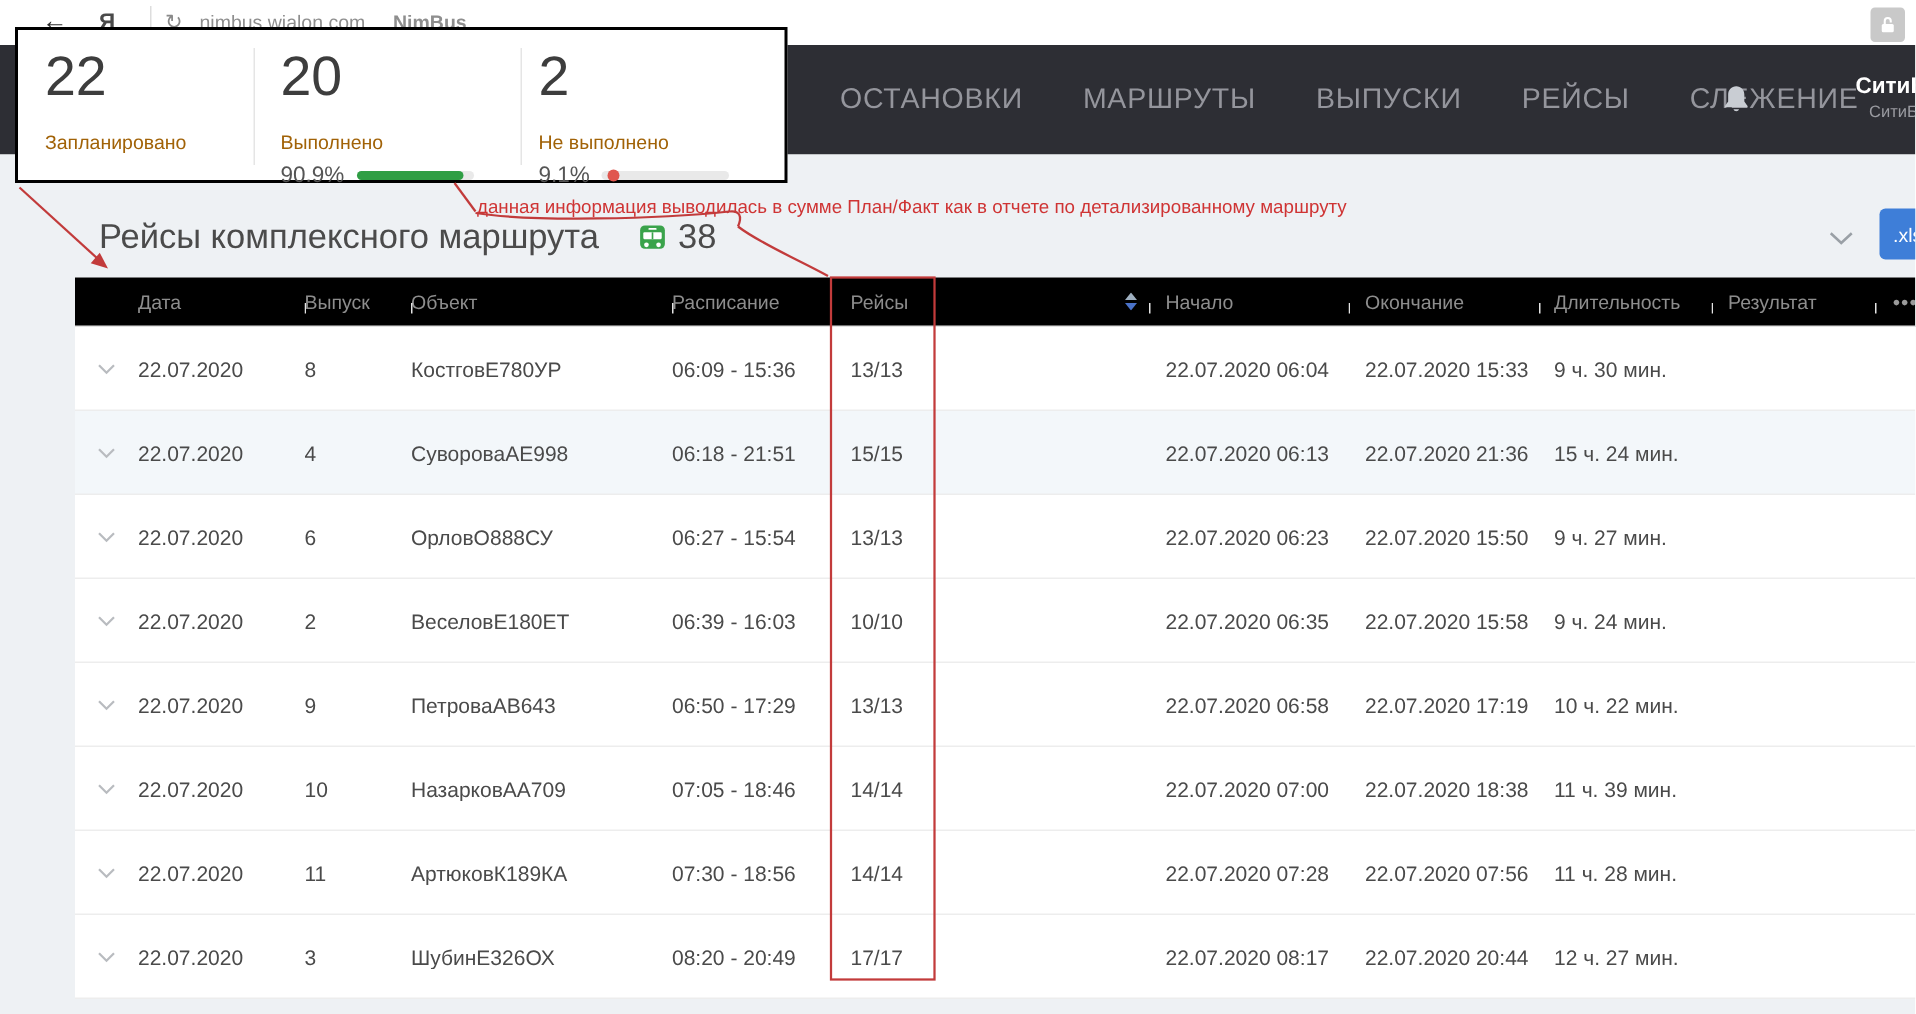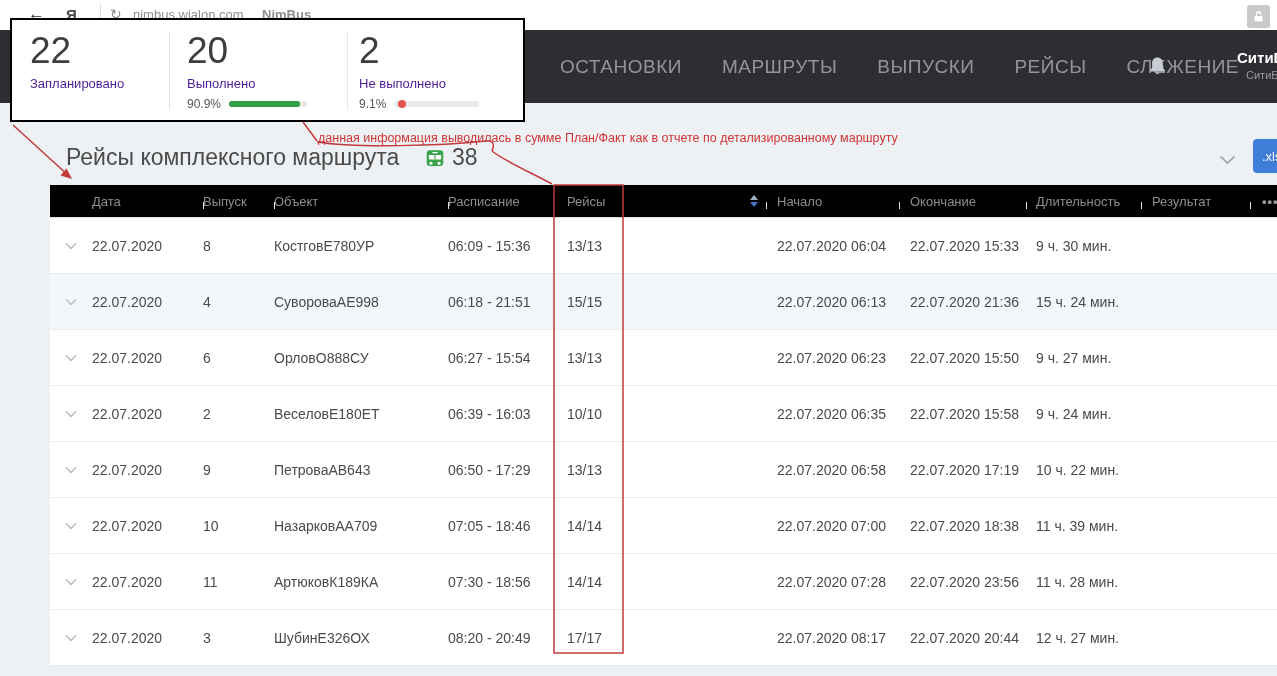--- a/index.html
+++ b/index.html
@@ -65,23 +65,23 @@
   
   .stats-card{position:absolute;left:10px;top:18px;width:515px;height:104px;background:#fff;
               border:2px solid #000000;box-sizing:border-box;display:flex;z-index:30;}
   .stat{box-sizing:border-box;padding-top:8px;}
   .stat.s1{width:157px;padding-left:18px;}
   .stat.s2{width:178px;padding-left:18px;}
   .stat.s3{flex:1;padding-left:12px;}
   .stat.s2,.stat.s3{position:relative;}
   .stat.s2::before,.stat.s3::before{content:"";position:absolute;left:0;top:12px;bottom:10px;width:1px;background:#e5e5e5;}
   .stat-value{font-size:37px;line-height:46px;color:#3d3d3d;}
-  .stat-label{font-size:13px;color:#4c1d95;margin-top:2px;}
+  .stat-label{font-size:13px;color:#a16207;margin-top:13px;}
   .stat-progress{display:flex;align-items:center;gap:8px;margin-top:6px;}
-  .pct{font-size:12px;color:#555;}
+  .pct{font-size:15px;color:#555;}
   .track{height:6px;border-radius:3px;background:#e9e9e9;position:relative;}
   .track.g{width:78px;}
   .track.r{width:85px;}
   .fill-green{position:absolute;left:0;top:0;bottom:0;border-radius:3px;background:#2f9e44;}
   .dot-red{position:absolute;top:-1px;width:8px;height:8px;border-radius:50%;background:#e0564e;}
 
   
   .note{position:absolute;left:318px;top:131px;font-size:12.5px;color:#cf3434;white-space:nowrap;z-index:31;}
   .overlay{position:absolute;left:0;top:0;z-index:32;pointer-events:none;}
 </style>
@@ -296,21 +296,21 @@
               </svg>
       </span>
     </div>
     <div class="cell c1">22.07.2020</div>
     <div class="cell c2">11</div>
     <div class="cell c3">АртюковК189КА</div>
     <div class="cell c4">07:30 - 18:56</div>
     <div class="cell c5">14/14</div>
     <div class="cell c6"></div>
     <div class="cell c7">22.07.2020 07:28</div>
-    <div class="cell c8">22.07.2020 23:56</div>
+    <div class="cell c8">22.07.2020 07:56</div>
     <div class="cell c9">11 ч. 28 мин.</div>
     <div class="cell c10"></div>
     <div class="cell c11"></div>
   </div>
         <div class="trow">
     <div class="cell c0">
       <span class="expander">
         <svg width="12" height="8" viewBox="0 0 12 8">
                 <path d="M1 1.5 L6 6.5 L11 1.5" stroke="#b9bcc0" stroke-width="1.5" fill="none"></path>
               </svg>

